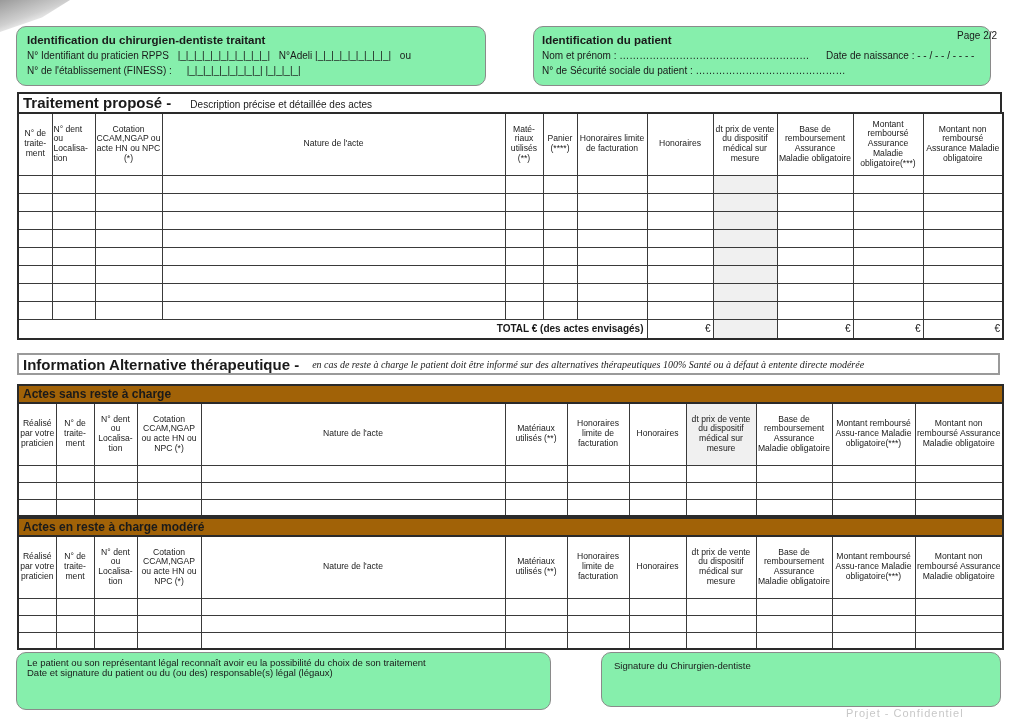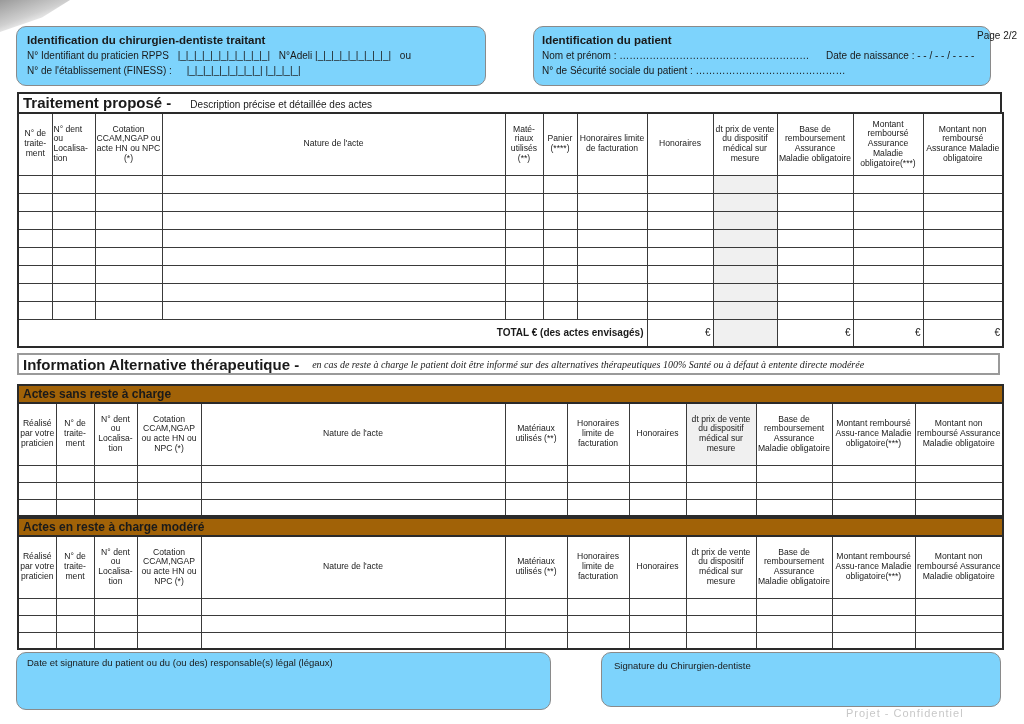--- a/index.html
+++ b/index.html
@@ -5,27 +5,27 @@
   * { box-sizing: border-box; margin: 0; padding: 0; }
   html, body { width: 1024px; height: 724px; background: #ffffff; overflow: hidden; }
   body { font-family: "Liberation Sans", sans-serif; color: #1a1a1a; position: relative; }
 
   .corner-fold {
     position: absolute; left: 0; top: 0; width: 70px; height: 32px;
     background: linear-gradient(160deg, #9a9a9a 0%, #cfcfcf 45%, #ffffff 70%);
     clip-path: polygon(0 0, 100% 0, 60% 55%, 0 100%);
   }
 
-  .box { position: absolute; border: 1px solid #8a8a8a; border-radius: 10px; background: #7dd3fc; }
+  .box { position: absolute; border: 1px solid #8a8a8a; border-radius: 10px; background: #86efac; }
   .box-title { font-weight: bold; font-size: 11.5px; }
   .box-line { font-size: 10px; margin-top: 4px; white-space: nowrap; }
 
   #dentist-box { left: 16px; top: 26px; width: 470px; height: 60px; padding: 7px 10px; }
   #patient-box { left: 489px; top: 26px; width: 458px; height: 60px; padding: 7px 8px; margin-left: 44px; }
-  .page-num { position: absolute; left: 957px; top: 30px; font-size: 10px; margin-left: 20px; }
+  .page-num { position: absolute; left: 957px; top: 30px; font-size: 10px; }
 
   .section-title-bar {
     position: absolute; border: 1px solid #333; background: #fff;
     display: flex; align-items: baseline; padding-left: 4px; white-space: nowrap;
   }
   .big-title { font-weight: bold; font-size: 15px; }
   .sub-title { font-size: 10px; }
   .italic-sub { font-family: "Liberation Serif", serif; font-style: italic; font-size: 10px; }
 
   table.grid {
@@ -229,21 +229,21 @@
         <td></td>
         <td></td>
         <td></td>
         <td class="shaded"></td>
         <td></td>
         <td></td>
         <td></td>
       </tr>
     </tbody>
   <tfoot>
-    <tr style="height:28px;">
+    <tr style="height:20px;">
       <td colspan="7" class="total-label" style="border-left:none;">TOTAL € (des actes envisagés)</td>
       <td class="euro">€</td>
       <td class="shaded"></td>
       <td class="euro">€</td>
       <td class="euro">€</td>
       <td class="euro">€</td>
     </tr>
   </tfoot>
 </table>
 
@@ -402,19 +402,20 @@
         <td></td>
         <td></td>
         <td></td>
         <td></td>
         <td></td>
       </tr>
     </tbody>
 </table>
 
 <div class="box" id="sig-patient">
+  <div>Le patient ou son représentant légal reconnaît avoir eu la possibilité du choix de son traitement</div>
   <div>Date et signature du patient ou du (ou des) responsable(s) légal (légaux)</div>
 </div>
 <div class="box" id="sig-dentist">
   <div>Signature du Chirurgien-dentiste</div>
 </div>
 
 <div class="watermark">Projet - Confidentiel</div>
 
 </body></html>

